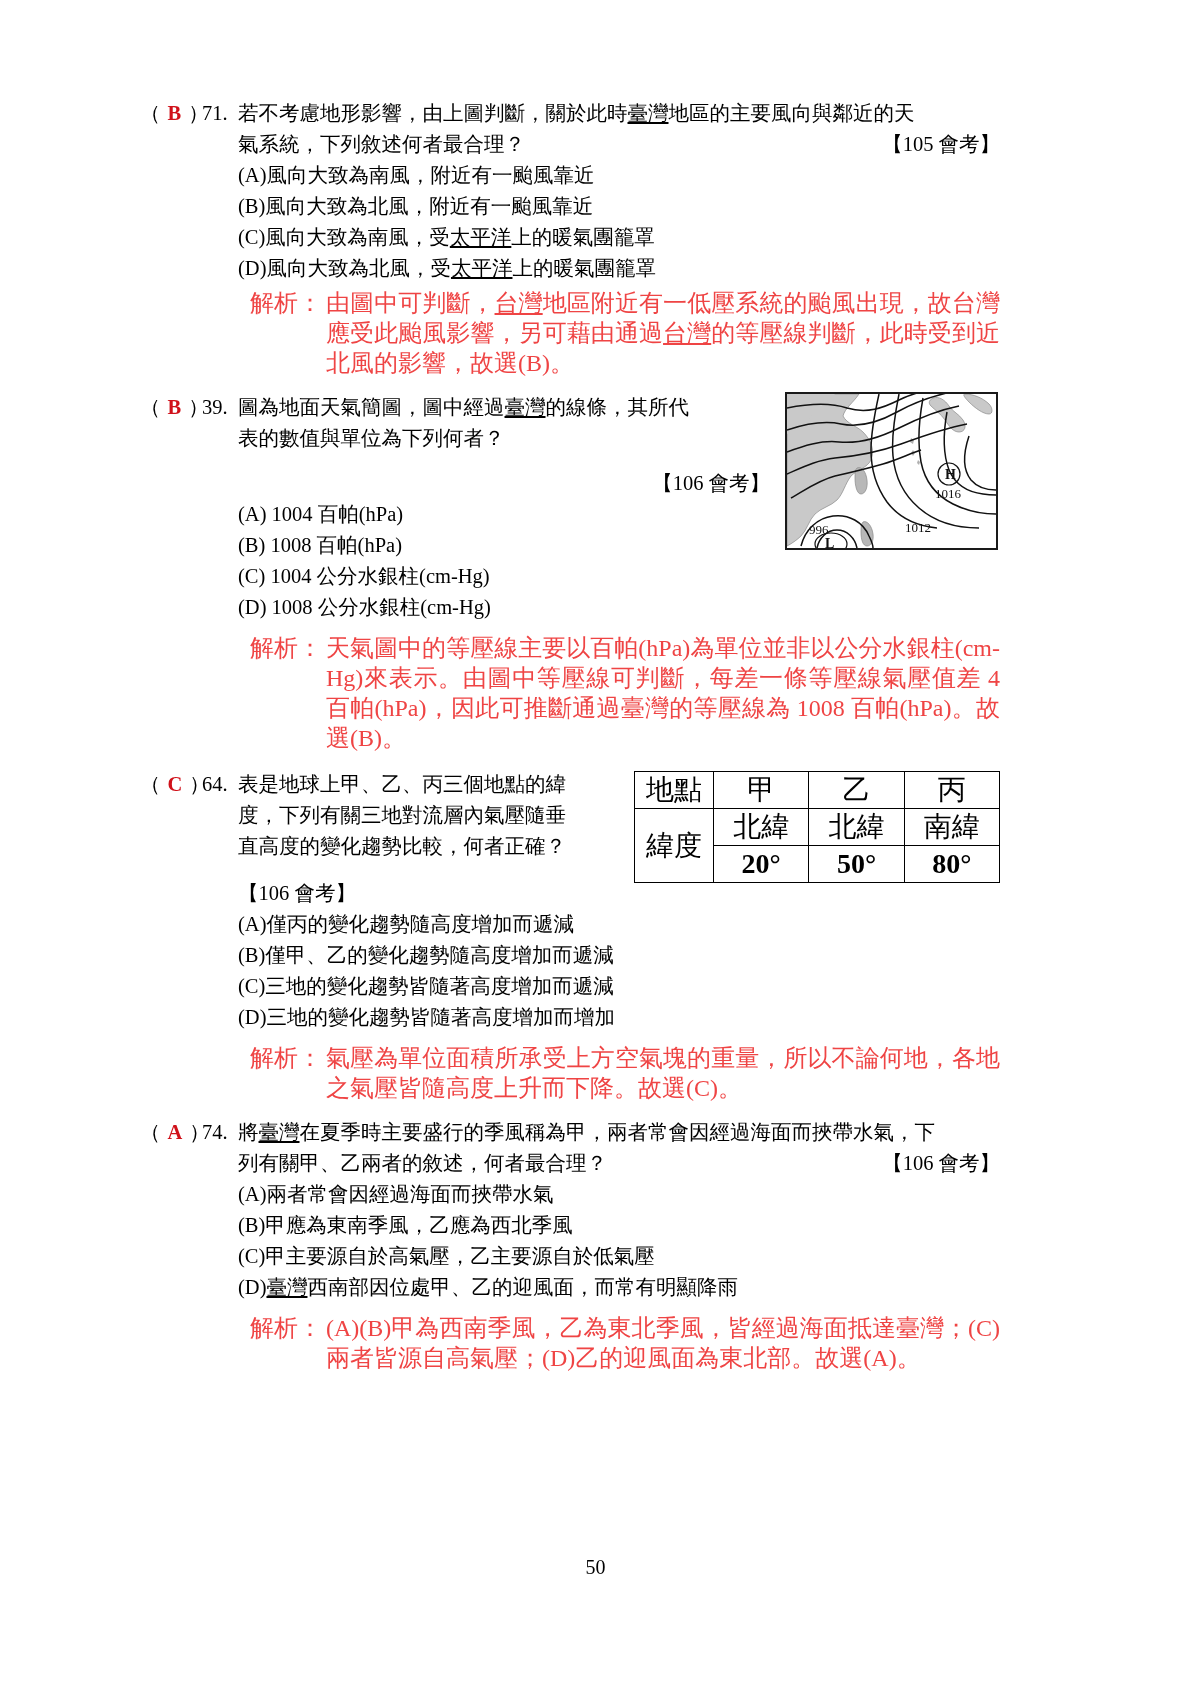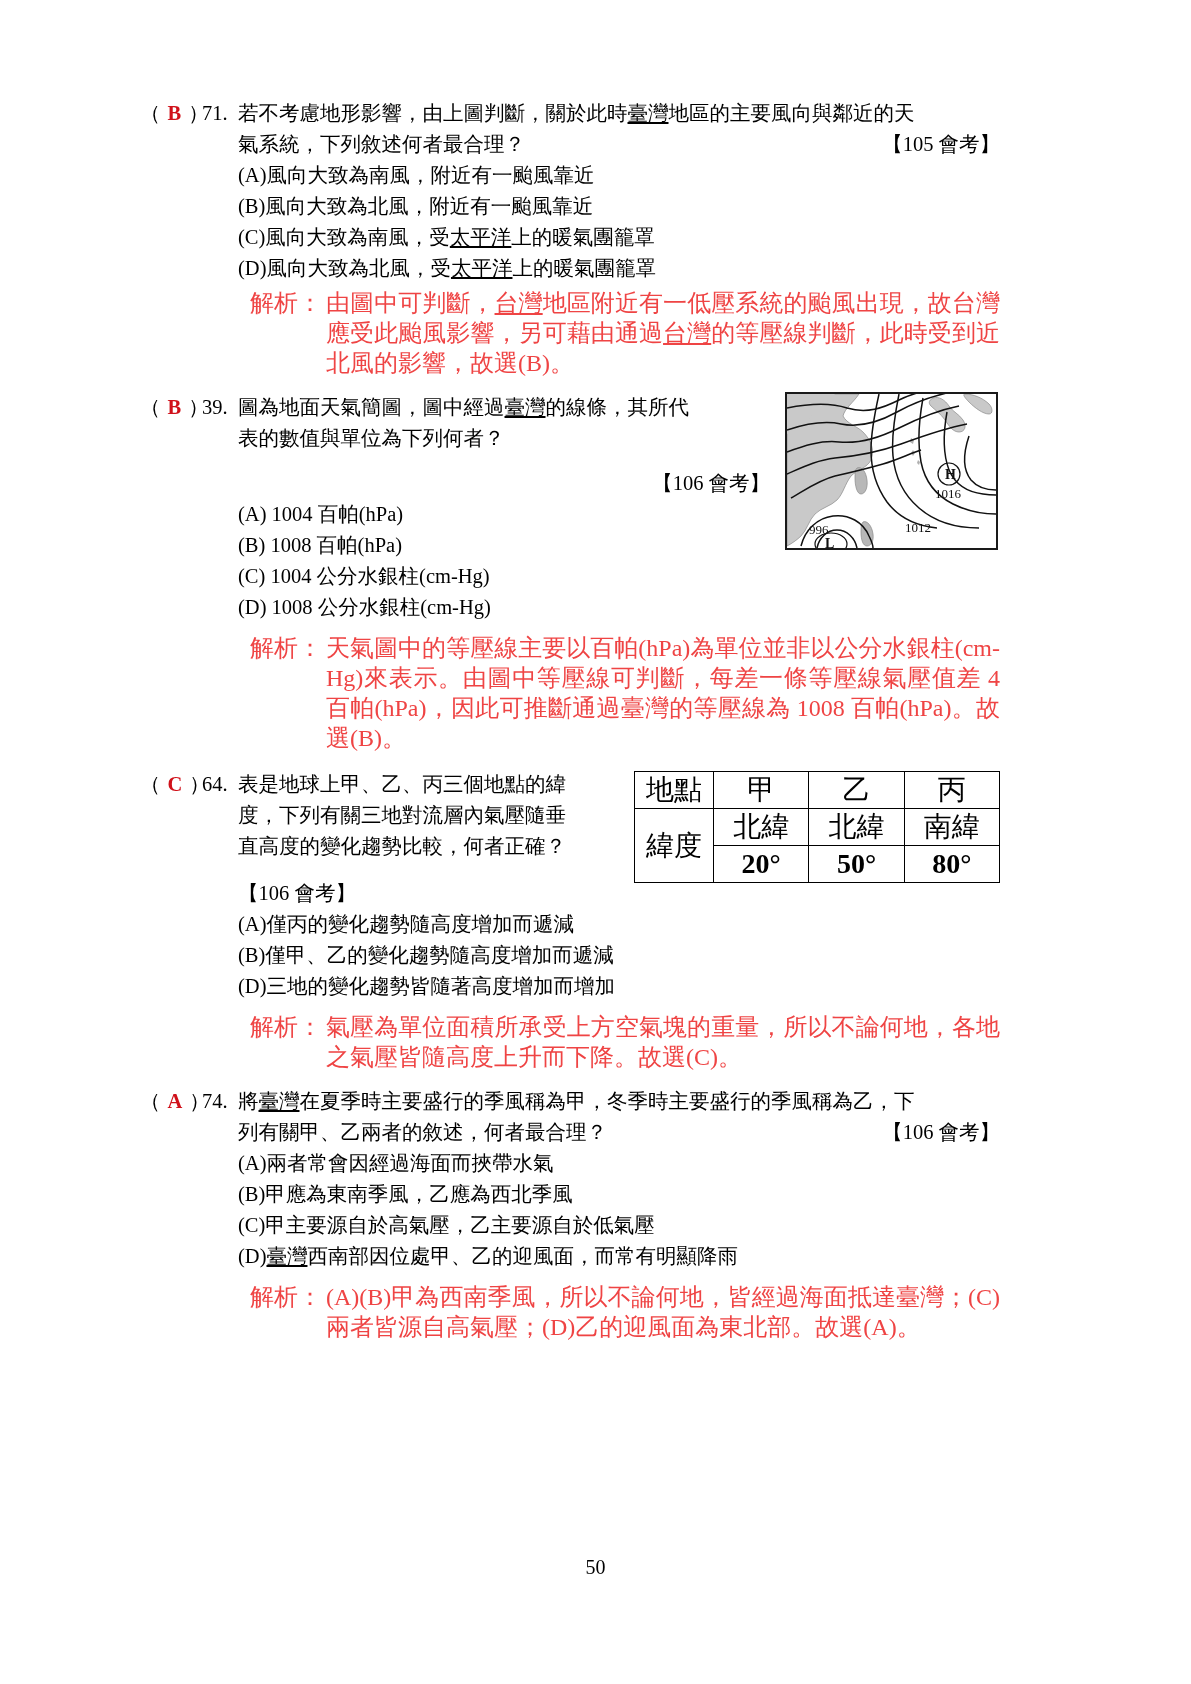--- a/index.html
+++ b/index.html
@@ -329,57 +329,58 @@
           </div>
 
           <div style="padding-right:380px;">表是地球上甲、乙、丙三個地點的緯</div>
           <div style="padding-right:380px;">度，下列有關三地對流層內氣壓隨垂</div>
           <div style="padding-right:380px;">直高度的變化趨勢比較，何者正確？</div>
           <div style="height:16px;"></div>
           <div>【106 會考】</div>
           <div class="opts">
             <div class="opt">(A)僅丙的變化趨勢隨高度增加而遞減</div>
             <div class="opt">(B)僅甲、乙的變化趨勢隨高度增加而遞減</div>
+            <div class="opt">(C)三地的變化趨勢皆隨著高度增加而遞減</div>
             <div class="opt">(D)三地的變化趨勢皆隨著高度增加而增加</div>
           </div>
         </div>
       </div>
       <div class="expl" style="margin-top:10px;">
         <span class="lbl">解析：</span>
         <span class="etext">氣壓為單位面積所承受上方空氣塊的重量，所以不論何地，各地之氣壓皆隨高度上升而下降。故選(C)。</span>
         <div class="clear"></div>
       </div>
     </div>
 
     <div class="qblock" style="margin-top:14px;">
       <div class="qrow">
         <div class="answer-box">
           <span class="answer-paren">（</span><span class="answer-letter">A</span><span class="answer-paren">）</span>
         </div>
         <div class="qnum">74.</div>
         <div class="qbody">
           <div class="qtext">
-            <span>將</span><span class="u">臺灣</span><span>在夏季時主要盛行的季風稱為甲，冬季時主要盛行的季風稱為乙，下</span>
+            <span>將</span><span class="u">臺灣</span><span>在夏季時主要盛行的季風稱為甲，兩者常會因經過海面而挾帶水氣，下</span>
           </div>
           <div>
             <span class="src">【106 會考】</span>
             <span>列有關甲、乙兩者的敘述，何者最合理？</span>
           </div>
           <div class="clear"></div>
           <div class="opts">
             <div class="opt">(A)兩者常會因經過海面而挾帶水氣</div>
             <div class="opt">(B)甲應為東南季風，乙應為西北季風</div>
             <div class="opt">(C)甲主要源自於高氣壓，乙主要源自於低氣壓</div>
             <div class="opt">(D)<span class="u">臺灣</span>西南部因位處甲、乙的迎風面，而常有明顯降雨</div>
           </div>
         </div>
       </div>
       <div class="expl" style="margin-top:10px;">
         <span class="lbl">解析：</span>
-        <span class="etext">(A)(B)甲為西南季風，所以不論何地，皆經過海面抵達臺灣；(C)兩者皆源自高氣壓；(D)乙的迎風面為東北部。故選(A)。</span>
+        <span class="etext">(A)(B)甲為西南季風，乙為東北季風，皆經過海面抵達臺灣；(C)兩者皆源自高氣壓；(D)乙的迎風面為東北部。故選(A)。</span>
         <div class="clear"></div>
       </div>
     </div>
 
   </div>
 
   <div class="page-number">50</div>
 </div>
 
 </body></html>

